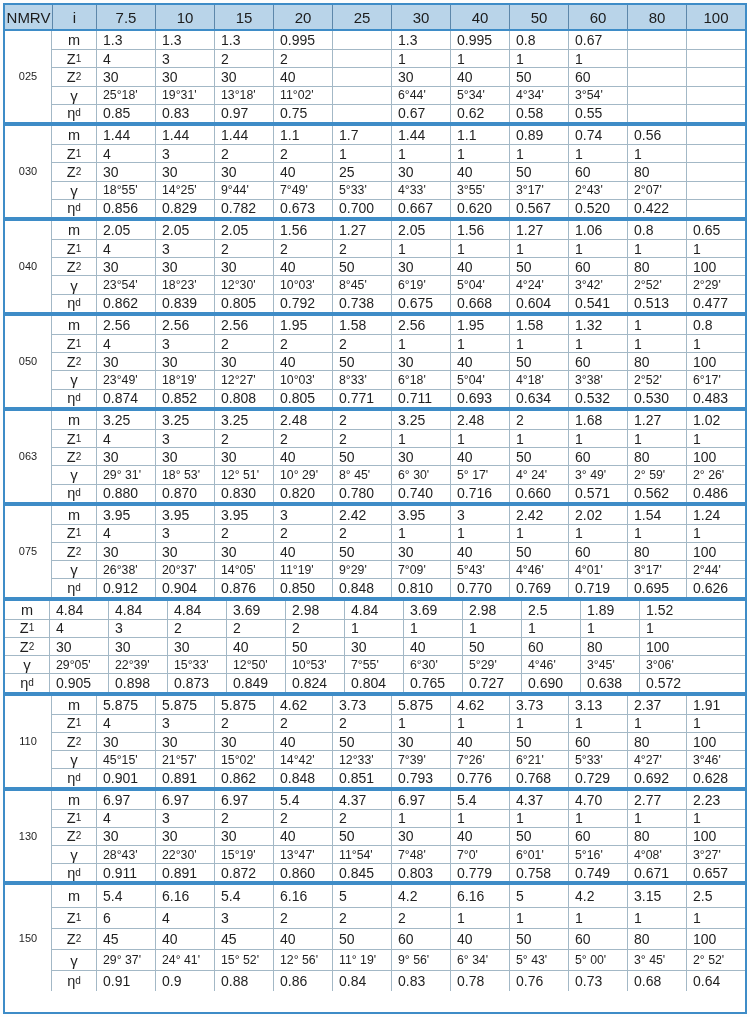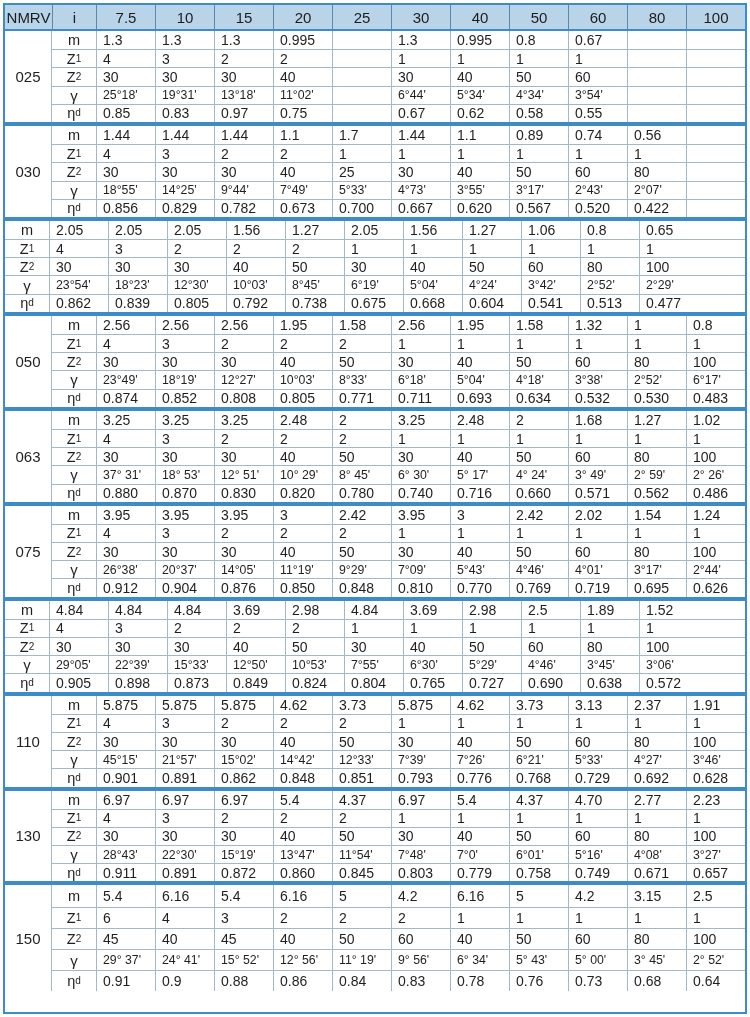--- a/index.html
+++ b/index.html
@@ -38,21 +38,21 @@
     color:#1c1c1c;
   }
   .hdr-cell:first-child{border-left:none;}
   .w-size{width:47px;flex:none;}
   .w-label{width:44px;flex:none;}
   .w-val{width:59px;flex:none;}
   .block{display:flex;}
   .size-cell{
     width:47px;flex:none;
     display:flex;align-items:center;justify-content:center;
-    font-size:15px;
+    font-size:11px;
     border-right:1px solid var(--grid);
   }
   .rows{flex:1;}
   .row{display:flex;height:18.2px;}
   .row + .row{border-top:1px solid var(--grid);}
   .block-150 .row{height:21.2px;}
   .label-cell{
     width:44px;flex:none;
     display:flex;align-items:center;justify-content:center;
     font-size:14.5px;
@@ -217,21 +217,21 @@
             <div class="val-cell">80</div>
             <div class="val-cell"></div>
           </div>
           <div class="row row-gamma">
             <div class="label-cell">γ</div>
             <div class="val-cell">18°55'</div>
             <div class="val-cell">14°25'</div>
             <div class="val-cell">9°44'</div>
             <div class="val-cell">7°49'</div>
             <div class="val-cell">5°33'</div>
-            <div class="val-cell">4°73'</div>
+            <div class="val-cell">4°33'</div>
             <div class="val-cell">3°55'</div>
             <div class="val-cell">3°17'</div>
             <div class="val-cell">2°43'</div>
             <div class="val-cell">2°07'</div>
             <div class="val-cell"></div>
           </div>
           <div class="row row-eta">
             <div class="label-cell">η<sub>d</sub></div>
             <div class="val-cell">0.856</div>
             <div class="val-cell">0.829</div>
@@ -242,20 +242,21 @@
             <div class="val-cell">0.620</div>
             <div class="val-cell">0.567</div>
             <div class="val-cell">0.520</div>
             <div class="val-cell">0.422</div>
             <div class="val-cell"></div>
           </div>
         </div>
       </div>
       <div class="block-sep"></div>
       <div class="block block-040">
+        <div class="size-cell">040</div>
         <div class="rows">
           <div class="row row-m">
             <div class="label-cell">m</div>
             <div class="val-cell">2.05</div>
             <div class="val-cell">2.05</div>
             <div class="val-cell">2.05</div>
             <div class="val-cell">1.56</div>
             <div class="val-cell">1.27</div>
             <div class="val-cell">2.05</div>
             <div class="val-cell">1.56</div>
@@ -439,21 +440,21 @@
             <div class="val-cell">50</div>
             <div class="val-cell">30</div>
             <div class="val-cell">40</div>
             <div class="val-cell">50</div>
             <div class="val-cell">60</div>
             <div class="val-cell">80</div>
             <div class="val-cell">100</div>
           </div>
           <div class="row row-gamma">
             <div class="label-cell">γ</div>
-            <div class="val-cell">37° 31'</div>
+            <div class="val-cell">29° 31'</div>
             <div class="val-cell">18° 53'</div>
             <div class="val-cell">12° 51'</div>
             <div class="val-cell">10° 29'</div>
             <div class="val-cell">8° 45'</div>
             <div class="val-cell">6° 30'</div>
             <div class="val-cell">5° 17'</div>
             <div class="val-cell">4° 24'</div>
             <div class="val-cell">3° 49'</div>
             <div class="val-cell">2° 59'</div>
             <div class="val-cell">2° 26'</div>

